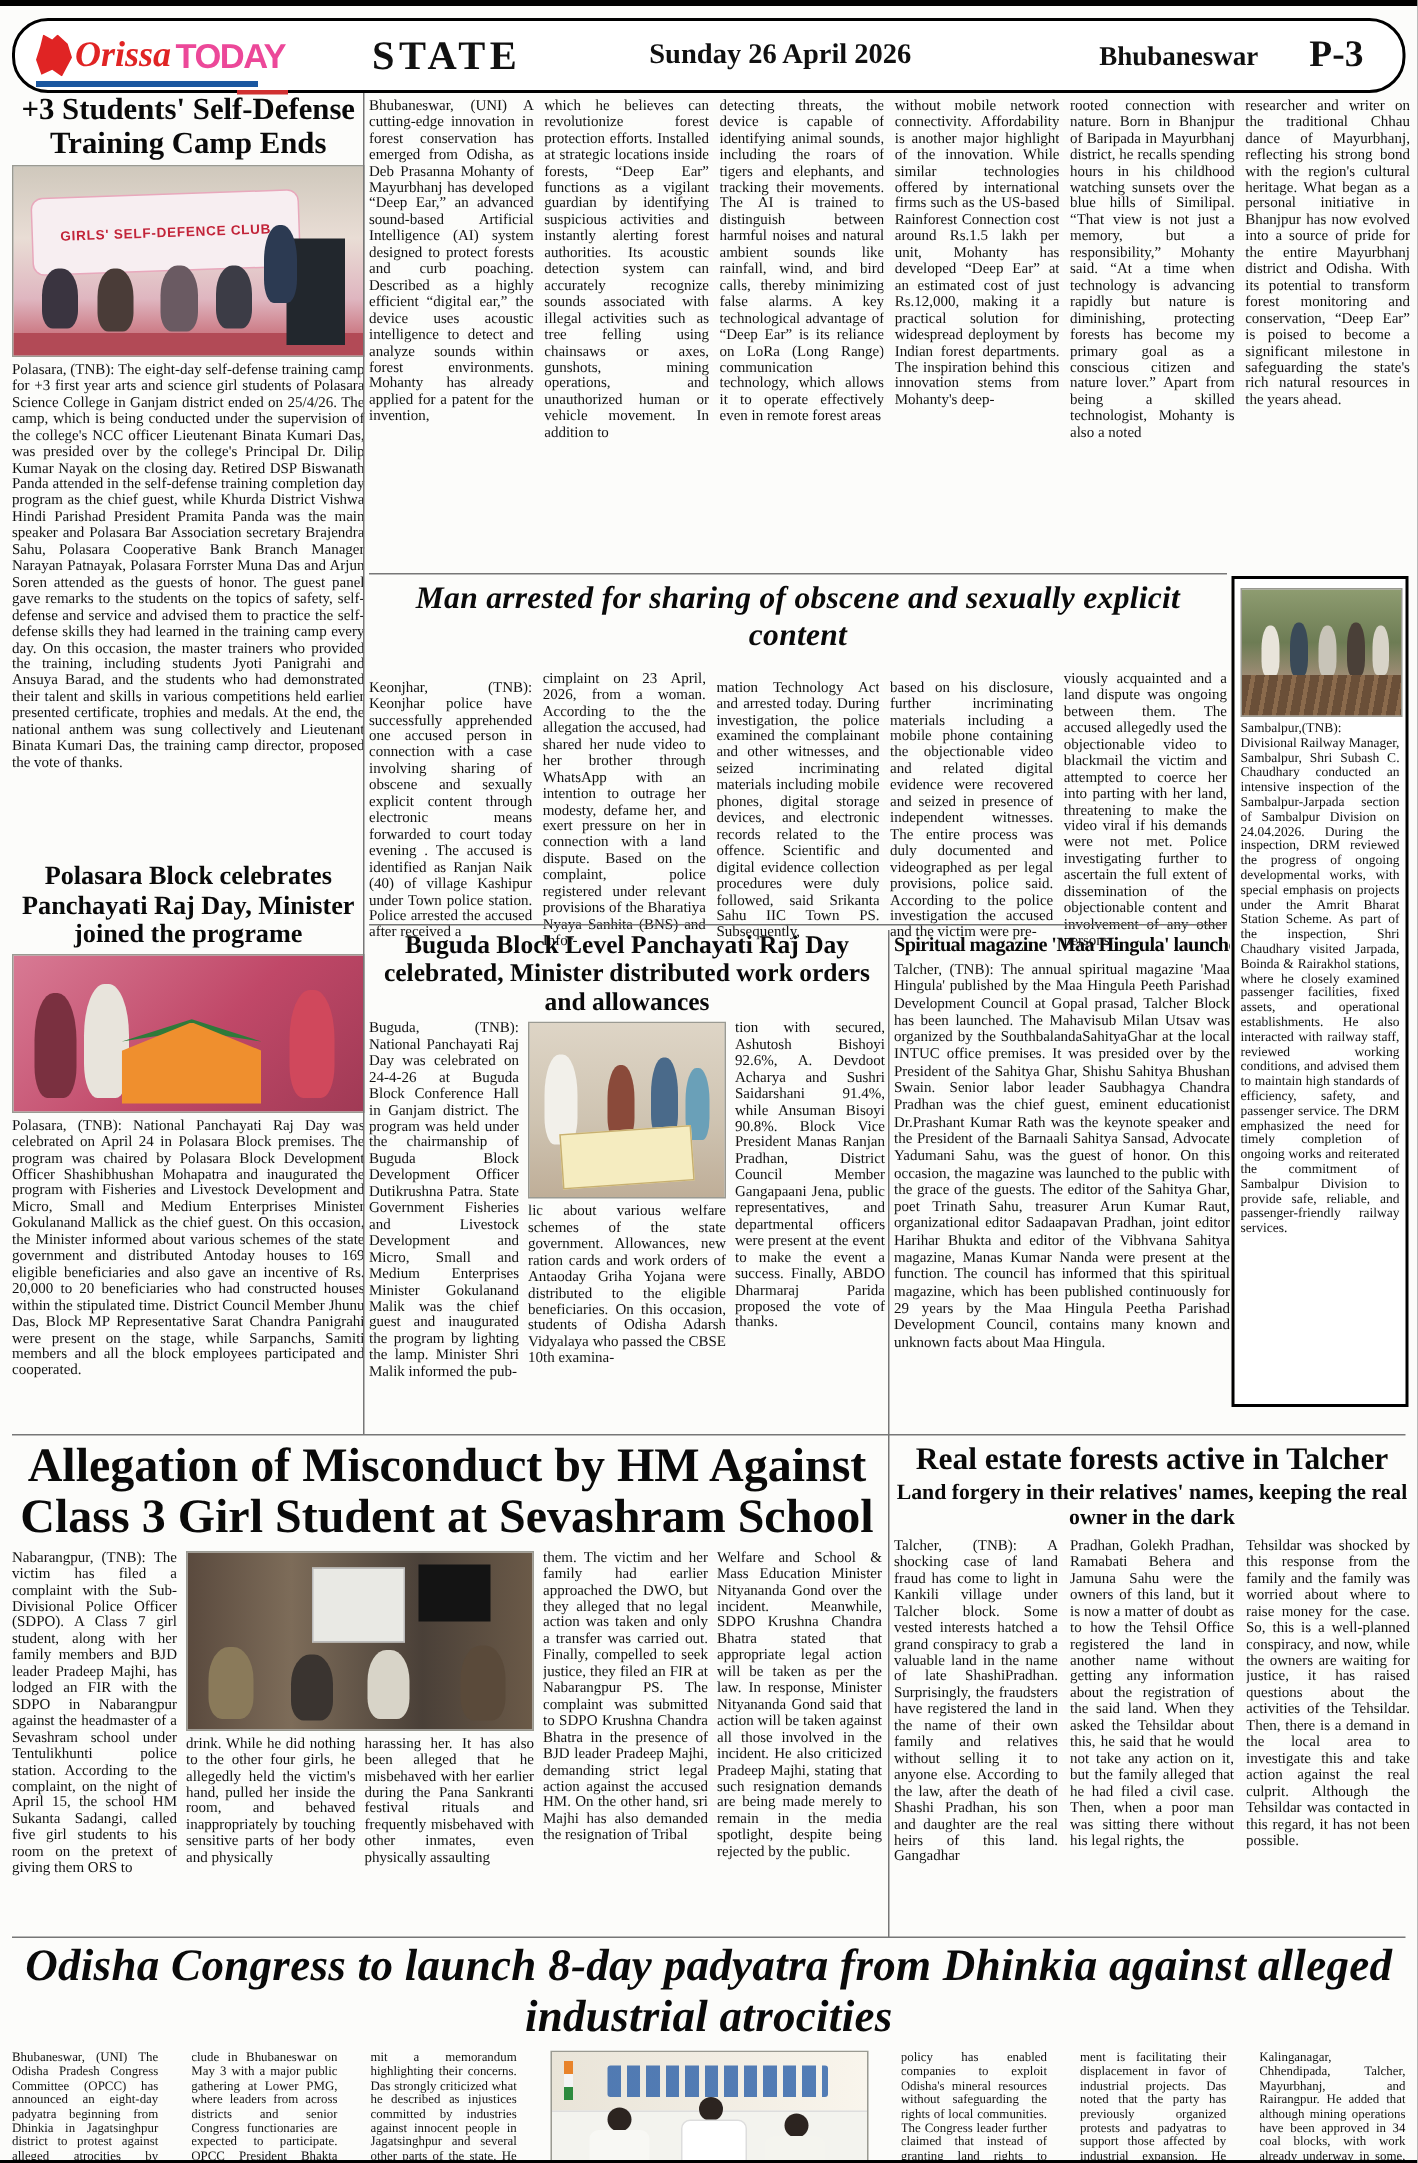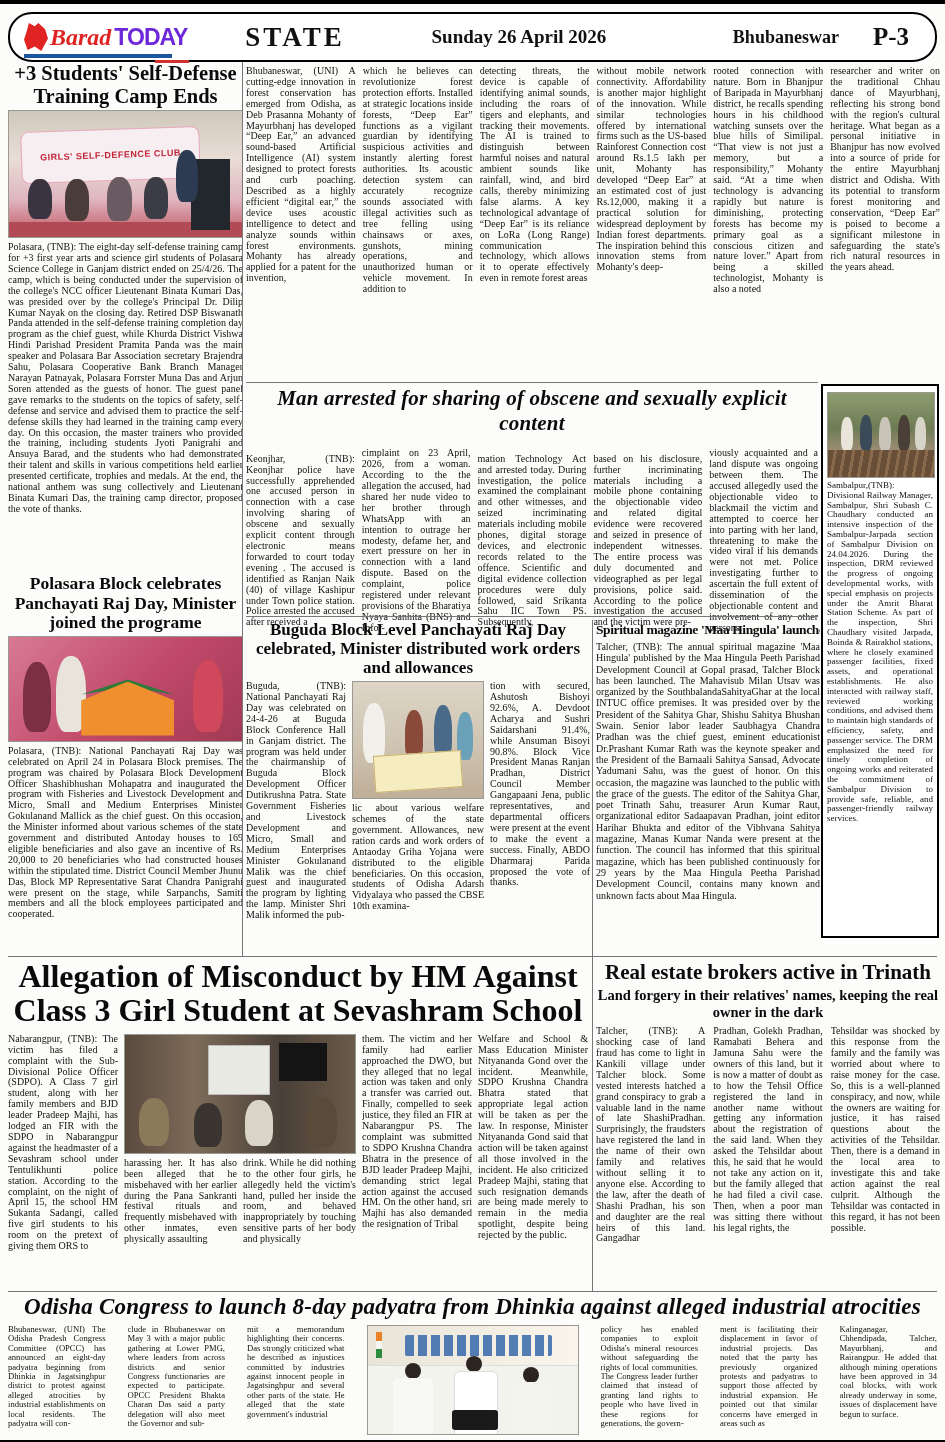--- a/index.html
+++ b/index.html
@@ -5,21 +5,21 @@
   html,body{margin:0;padding:0;background:#888;}
   .page{position:relative;width:945px;height:1442px;background:#fcfcfa;color:#111;
         font-family:"Liberation Serif",serif;overflow:hidden;border-top:4px solid #000;margin:0 auto;}
   
   .masthead{position:absolute;left:8px;top:8px;width:925px;height:46px;border:2.5px solid #000;
             border-radius:24px;display:flex;align-items:center;background:#fff;}
   .logo{display:flex;align-items:center;margin-left:14px;position:relative;height:38px;}
   .logo-map{width:24px;height:28px;background:#e02424;
             clip-path:polygon(20% 0,45% 12%,60% 0,88% 22%,100% 55%,72% 100%,45% 84%,15% 96%,0 60%,12% 28%);}
   .logo-orissa{font-style:italic;font-weight:bold;color:#e02424;font-size:24px;margin-left:2px;}
-  .logo-today{font-family:"Liberation Sans",sans-serif;font-weight:bold;color:#6d28d9;font-size:23px;letter-spacing:-1px;margin-left:3px;}
+  .logo-today{font-family:"Liberation Sans",sans-serif;font-weight:bold;color:#ec4899;font-size:23px;letter-spacing:-1px;margin-left:3px;}
   .logo-bar{position:absolute;left:0;bottom:-2px;width:148px;height:4px;background:#1a57a0;}
   .logo-tag{position:absolute;right:-2px;bottom:-7px;width:34px;height:3px;background:#d03030;}
   .mh-state{font-size:27px;font-weight:bold;letter-spacing:3px;margin-left:58px;}
   .mh-date{flex:1;text-align:center;font-size:19px;font-weight:bold;margin-left:-40px;}
   .mh-city{font-size:18px;font-weight:bold;margin-right:34px;}
   .mh-page{font-size:25px;font-weight:bold;margin-right:26px;}
   
   .art{position:absolute;}
   .hd{font-weight:bold;text-align:center;color:#0a0a0a;}
   .bt{font-size:10px;line-height:10.9px;text-align:justify;overflow:hidden;}
@@ -85,21 +85,21 @@
       background:linear-gradient(90deg,#5a4a3e 0%,#7d6c59 30%,#4a4038 68%,#6b5a48 100%);}
   .sv-board{position:absolute;left:36%;top:9%;width:26%;height:40%;background:#e9e9e4;border:1px solid #bbb;}
   .sv-tv{position:absolute;left:67%;top:7%;width:21%;height:32%;background:#141414;}
   .sev-mid .cols{margin-top:4px;height:134px;gap:6px;}
   .sev-c .bt,.sev-mid .bt{height:100%;}
   #a-talcher{left:596px;top:956px;width:344px;}
   #a-talcher .hd-main{font-size:21px;}
   #a-talcher .hd-sub{font-size:14.5px;line-height:1.18;margin-top:2px;}
   #a-talcher .cols{height:250px;margin-top:5px;gap:8px;}
   #a-congress{left:8px;top:1290px;width:929px;}
-  #a-congress .hd{font-size:23px;font-style:italic;letter-spacing:.2px;}
+  #a-congress .hd{font-size:30px;font-style:italic;letter-spacing:.2px;}
   #a-congress .con-body{display:flex;gap:22px;margin-top:5px;height:112px;overflow:hidden;}
   .con-c{flex:1;}
   .con-c .btx{font-size:8.6px;line-height:9.4px;text-align:justify;overflow:hidden;height:112px;}
   #ph-congress{width:210px;height:108px;flex:none;background:#f3f3ee;}
   .cg-banner{position:absolute;left:0;top:0;width:100%;height:36%;
       background:linear-gradient(90deg,#e9e4d8,#f9f5ec);border-bottom:1px solid #ddd;}
   .cg-text{position:absolute;left:18%;top:8%;width:70%;height:20%;
       background:repeating-linear-gradient(90deg,#2a5fa8 0 9px,transparent 9px 13px);opacity:.8;border-radius:2px;}
   .cg-flag{position:absolute;left:4%;top:6%;width:6px;height:24%;
       background:linear-gradient(#e8832a 33%,#f5f5f5 33% 66%,#2e8a3e 66%);}
@@ -108,21 +108,21 @@
   .torso{position:absolute;border-radius:6px 6px 0 0;}
 </style>
 </head>
 <body>
 
 <div class="page">
 
   <div class="masthead">
     <div class="logo">
       <div class="logo-map"></div>
-      <span class="logo-orissa">Barad</span>
+      <span class="logo-orissa">Orissa</span>
       <span class="logo-today">TODAY</span>
       <div class="logo-bar"></div>
       <div class="logo-tag"></div>
     </div>
     <span class="mh-state">STATE</span>
     <span class="mh-date">Sunday 26 April 2026</span>
     <span class="mh-city">Bhubaneswar</span>
     <span class="mh-page">P-3</span>
   </div>
 
@@ -219,31 +219,31 @@
       <div class="sev-mid">
         <div class="photo" id="ph-sevashram">
           <div class="sv-board"></div>
           <div class="sv-tv"></div>
           <div class="fig" style="left:6%;bottom:6%;width:30px;height:48px;background:#8a7a5a;"></div>
           <div class="fig" style="left:30%;bottom:5%;width:28px;height:44px;background:#3a3430;"></div>
           <div class="fig" style="left:52%;bottom:6%;width:28px;height:46px;background:#d8d4c8;"></div>
           <div class="fig" style="right:8%;bottom:5%;width:30px;height:50px;background:#5a4a3a;"></div>
         </div>
         <div class="cols">
+          <div class="c bt">drink. While he did nothing to the other four girls, he allegedly held the victim's hand, pulled her inside the room, and behaved inappropriately by touching sensitive parts of her body and physically</div>
           <div class="c bt">harassing her. It has also been alleged that he misbehaved with her earlier during the Pana Sankranti festival rituals and frequently misbehaved with other inmates, even physically assaulting</div>
-          <div class="c bt">drink. While he did nothing to the other four girls, he allegedly held the victim's hand, pulled her inside the room, and behaved inappropriately by touching sensitive parts of her body and physically</div>
         </div>
       </div>
       <div class="sev-c bt">them. The victim and her family had earlier approached the DWO, but they alleged that no legal action was taken and only a transfer was carried out. Finally, compelled to seek justice, they filed an FIR at Nabarangpur PS. The complaint was submitted to SDPO Krushna Chandra Bhatra in the presence of BJD leader Pradeep Majhi, demanding strict legal action against the accused HM. On the other hand, sri Majhi has also demanded the resignation of Tribal</div>
       <div class="sev-c bt">Welfare and School &amp; Mass Education Minister Nityananda Gond over the incident. Meanwhile, SDPO Krushna Chandra Bhatra stated that appropriate legal action will be taken as per the law. In response, Minister Nityananda Gond said that action will be taken against all those involved in the incident. He also criticized Pradeep Majhi, stating that such resignation demands are being made merely to remain in the media spotlight, despite being rejected by the public.</div>
     </div>
   </section>
 
   <section class="art" id="a-talcher">
-    <div class="hd hd-main">Real estate brokers active in Trinath</div>
+    <div class="hd hd-main">Real estate forests active in Talcher</div>
     <div class="hd hd-sub">Land forgery in their relatives' names, keeping the real owner in the dark</div>
     <div class="cols">
       <div class="c bt">Talcher, (TNB): A shocking case of land fraud has come to light in Kankili village under Talcher block. Some vested interests hatched a grand conspiracy to grab a valuable land in the name of late ShashiPradhan. Surprisingly, the fraudsters have registered the land in the name of their own family and relatives without selling it to anyone else. According to the law, after the death of Shashi Pradhan, his son and daughter are the real heirs of this land. Gangadhar</div>
       <div class="c bt">Pradhan, Golekh Pradhan, Ramabati Behera and Jamuna Sahu were the owners of this land, but it is now a matter of doubt as to how the Tehsil Office registered the land in another name without getting any information about the registration of the said land. When they asked the Tehsildar about this, he said that he would not take any action on it, but the family alleged that he had filed a civil case. Then, when a poor man was sitting there without his legal rights, the</div>
       <div class="c bt">Tehsildar was shocked by this response from the family and the family was worried about where to raise money for the case. So, this is a well-planned conspiracy, and now, while the owners are waiting for justice, it has raised questions about the activities of the Tehsildar. Then, there is a demand in the local area to investigate this and take action against the real culprit. Although the Tehsildar was contacted in this regard, it has not been possible.</div>
     </div>
   </section>
 
   <section class="art" id="a-congress">
     <div class="hd">Odisha Congress to launch 8-day padyatra from Dhinkia against alleged industrial atrocities</div>

